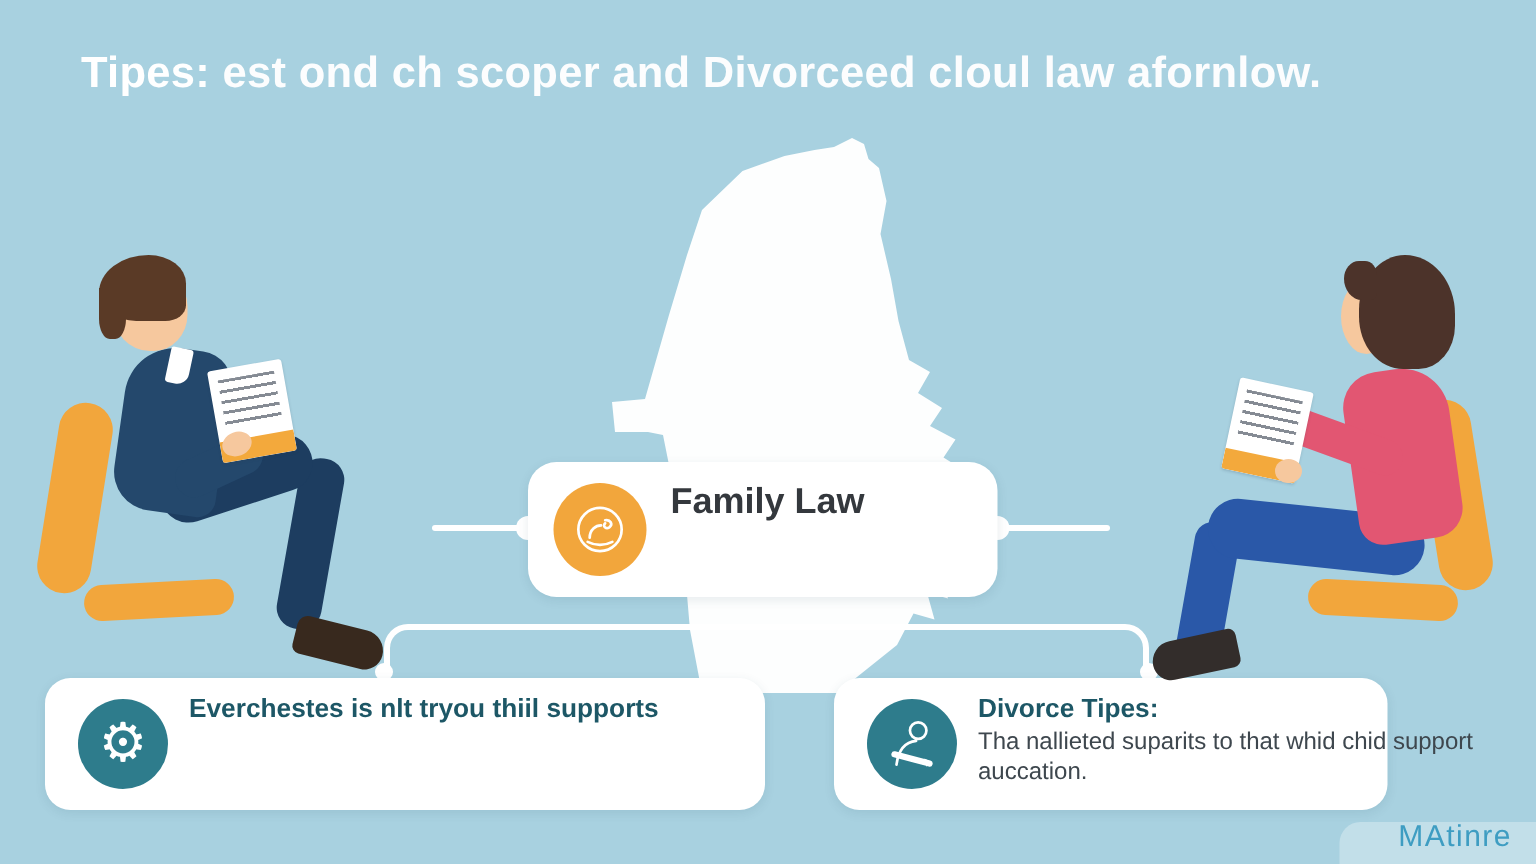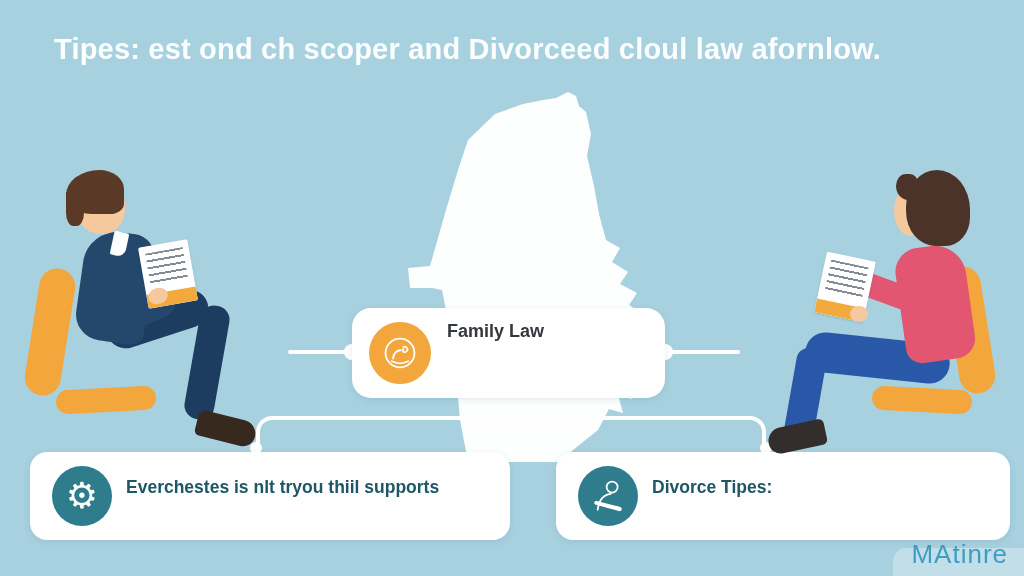--- a/index.html
+++ b/index.html
@@ -31,47 +31,47 @@
 
   
   .card{background:var(--card);border-radius:17px;box-shadow:0 2px 7px rgba(30,70,90,.10);z-index:3;}
   .card .icon-circle{position:absolute;border-radius:50%;display:flex;align-items:center;justify-content:center;}
   .card .txt{position:absolute;}
   .card .card-title{font-weight:700;}
   .card .card-body{line-height:1.28;}
   .center-card{left:352px;top:308px;width:313px;height:90px;border-radius:19px;}
   .center-card .icon-circle{left:17px;top:14px;width:62px;height:62px;background:var(--orange);}
   .center-card .txt{left:95px;top:13px;width:214px;}
-  .center-card .card-title{font-size:18px;color:var(--text-dark);margin-bottom:14px;}
+  .center-card .card-title{font-size:24px;color:var(--text-dark);margin-bottom:14px;}
   .center-card .card-body{font-size:16px;color:var(--text-body);}
   .bl-card{left:30px;top:452px;width:480px;height:88px;}
-  .br-card{left:556px;top:452px;width:454px;height:88px;}
+  .br-card{left:556px;top:452px;width:369px;height:88px;}
   .bl-card .icon-circle,.br-card .icon-circle{left:22px;top:14px;width:60px;height:60px;background:var(--teal);}
-  .bl-card .txt,.br-card .txt{left:96px;top:10px;margin-top:15px;}
+  .bl-card .txt,.br-card .txt{left:96px;top:10px;}
   .bl-card .card-title,.br-card .card-title{font-size:17.5px;color:var(--teal-dark);margin-bottom:2px;}
   .bl-card .card-body{font-size:16px;color:#3e474e;width:352px;}
   .br-card .card-body{font-size:16px;color:#3e474e;width:336px;}
   .gear-glyph{font-family:"DejaVu Sans",sans-serif;font-size:36px;color:#fff;line-height:1;}
 
   
   .figure{z-index:4;}
   .figure div{position:absolute;}
   .man{left:18px;top:168px;width:260px;height:295px;}
   .woman{left:762px;top:168px;width:262px;height:295px;}
   .chair-back{width:36px;height:128px;background:var(--orange);border-radius:18px;}
   .chair-seat{width:100px;height:24px;background:var(--orange);border-radius:12px;}
   .doc{width:50px;height:62px;background:#fff;border-radius:2px;box-shadow:0 1px 2px rgba(40,60,80,.2);overflow:hidden;}
   .doc-lines{left:6px;top:7px;right:6px;height:32px;
              background:repeating-linear-gradient(to bottom,#858b94 0 2px,transparent 2px 7px);}
   .doc-band{left:0;right:0;bottom:0;height:14px;background:#f3a93c;}
   .hand{background:var(--skin);border-radius:50%;}
 
   
   .wm-panel{right:0;bottom:0;width:131px;height:28px;background:var(--panel-light);border-radius:14px 0 0 0;z-index:1;}
-  .watermark{right:16px;bottom:6px;font-size:26px;color:var(--watermark-color);letter-spacing:1px;z-index:2;}
+  .watermark{right:16px;bottom:6px;font-size:20px;color:var(--watermark-color);letter-spacing:1px;z-index:2;}
 </style>
 </head>
 <body>
 
 <div class="abs title">
   <span class="prefix">Tipes:</span><span class="rest"> est ond ch scoper and Divorceed cloul law afornlow.</span>
 </div>
 
 <svg class="abs map" viewBox="0 0 370 378" aria-hidden="true">
   <path fill="#fdfefe" d="M158 8 L170 2 L178 6 L181 16 L188 22 L193 44 L189 66 L196 96 L201 124 L208 150
@@ -116,20 +116,21 @@
   <div class="icon-circle">
     <svg width="44" height="44" viewBox="0 0 64 64" fill="none" stroke="#ffffff" stroke-width="2.6" stroke-linecap="round">
       <circle cx="38" cy="19" r="8"></circle>
       <path d="M17 52 c2 -16 10 -22 19 -23"></path>
       <path d="M15 42 L49 51" stroke-width="6"></path>
       <path d="M44 46 l6 3 -4 5 z" fill="#ffffff" stroke="none"></path>
     </svg>
   </div>
   <div class="txt">
     <div class="card-title">Divorce Tipes:</div>
+    <div class="card-body">Tha nallieted suparits to that whid chid support auccation.</div>
   </div>
 </div>
 
 <div class="abs figure man">
   <div class="chair-back" style="left:14px;top:100px;transform:rotate(9deg);"></div>
   <div class="chair-seat" style="left:38px;top:220px;transform:rotate(-3deg);"></div>
   <div style="left:174px;top:137px;width:30px;height:115px;background:var(--pants);border-radius:14px;transform:rotate(10deg);"></div>
   <div style="left:178px;top:248px;width:60px;height:26px;background:var(--shoe-brown);border-radius:8px 16px 14px 6px;transform:rotate(14deg);"></div>
   <div style="left:87px;top:132px;width:105px;height:38px;background:var(--pants);border-radius:20px;transform:rotate(-18deg);"></div>
   <div style="left:62px;top:64px;width:70px;height:110px;background:var(--jacket);border-radius:34px 22px 12px 26px;transform:rotate(8deg);"></div>

